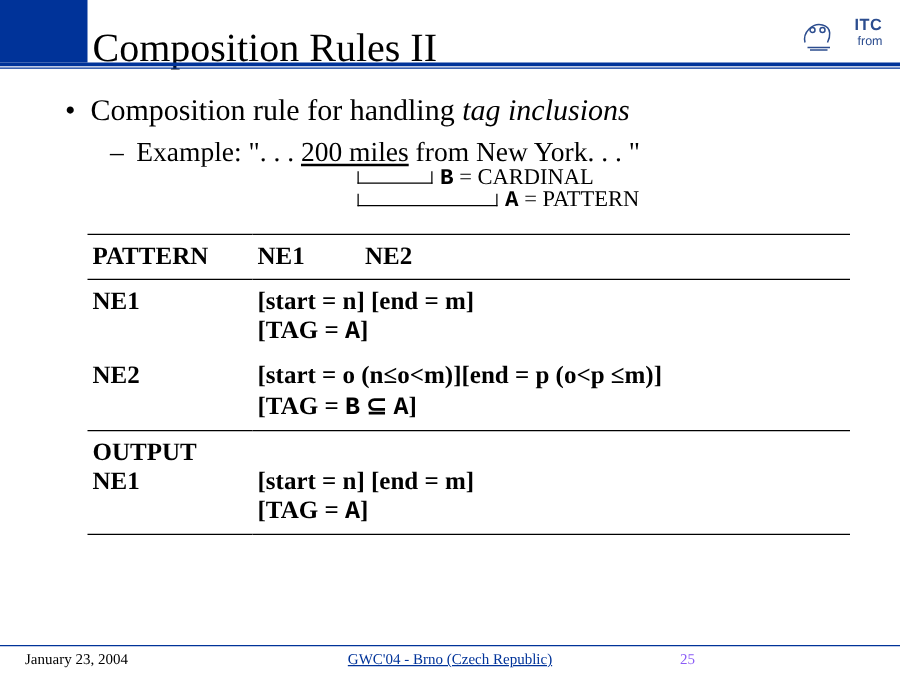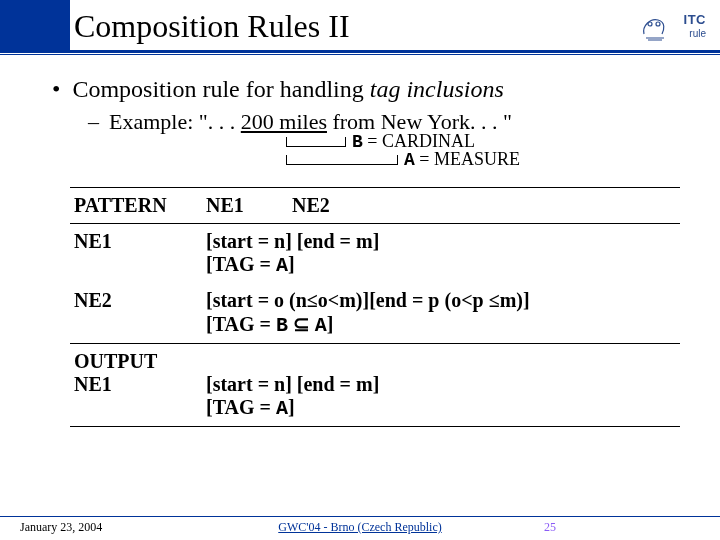--- a/index.html
+++ b/index.html
@@ -1,20 +1,20 @@
 <!DOCTYPE html>
 <html><head>
 <meta charset="utf-8">
 <style>
   * { margin: 0; padding: 0; box-sizing: border-box; }
   body { width: 720px; height: 540px; font-family: "Times New Roman", serif; background: #fff; position: relative; overflow: hidden; }
 
   .header { position: relative; height: 70px; }
   .blue-box { position: absolute; top: 0; left: 0; width: 70px; height: 50px; background: #003399; }
-  .title { position: absolute; left: 74px; top: 8px; font-size: 32px; color: #000; }
+  .title { position: absolute; left: 74px; top: 20px; font-size: 32px; color: #000; }
   .logo { position: absolute; right: 12px; top: 10px; width: 68px; height: 36px; font-size: 10px; font-family: Arial, sans-serif; color: #2c4d8f; }
   .logo svg { display: block; }
   .logo .logo-text { position: absolute; right: 2px; top: 2px; font-weight: bold; letter-spacing: .5px; font-size: 13px; text-align: center; }
   .logo .logo-sub { position: absolute; right: 2px; top: 18px; font-size: 10px; }
   .hr1 { position: absolute; left: 0; top: 50px; width: 720px; height: 2.5px; background: #003399; }
   .hr2 { position: absolute; left: 0; top: 54px; width: 720px; height: 1px; background: #003399; }
 
   .content { padding: 6px 28px 0 50px; }
   .bullet-row { display: flex; align-items: baseline; font-size: 24px; margin-bottom: 6px; }
   .bullet-dot { padding: 0 12px 0 2px; }
@@ -55,21 +55,21 @@
   <div class="logo">
     <svg width="30" height="34" viewBox="0 0 30 34" style="position:absolute;left:0;top:0">
       <g fill="none" stroke="#2c4d8f" stroke-width="1.2">
         <path d="M4 24 C 2 16, 10 8, 18 10 C 26 12, 24 20, 22 24"></path>
         <path d="M6 28 L 24 28 M8 30 L 22 30"></path>
         <circle cx="10" cy="14" r="2"></circle>
           <circle cx="18" cy="14" r="2"></circle>
       </g>
     </svg>
     <div class="logo-text">ITC</div>
-    <div class="logo-sub">rule</div>
+    <div class="logo-sub">from</div>
   </div>
   <div class="hr1"></div>
   <div class="hr2"></div>
 </div>
 
 <div class="content">
   <div class="bullet-row">
     <div class="bullet-dot">•</div>
     <div>
       <span>Composition rule for handling </span><span class="italic">tag inclusions</span>
@@ -87,21 +87,21 @@
     <div class="bracket1">
         <div class="bracket-shape"></div>
       </div>
     <div class="bracket2">
         <div class="bracket-shape"></div>
       </div>
     <div class="annot-text annot-b">
       <span class="mono" style="font-weight:bold">B</span><span> = CARDINAL</span>
     </div>
     <div class="annot-text annot-a">
-      <span class="mono" style="font-weight:bold">A</span><span> = MEASURE</span>
+      <span class="mono" style="font-weight:bold">A</span><span> = PATTERN</span>
     </div>
   </div>
 
   <table class="pattern">
     <tbody>
         <tr class="tr-top tr-bot">
       <td class="col0">PATTERN</td>
       <td style="width:86px">NE1</td>
       <td>NE2</td>
     </tr>

